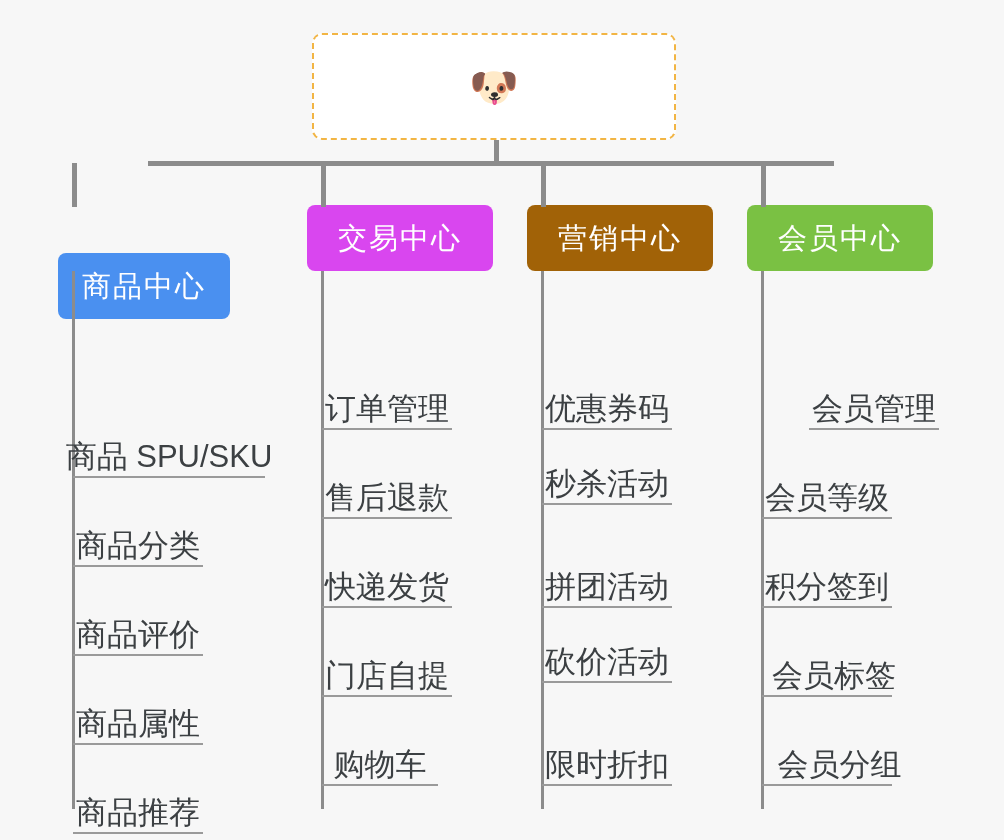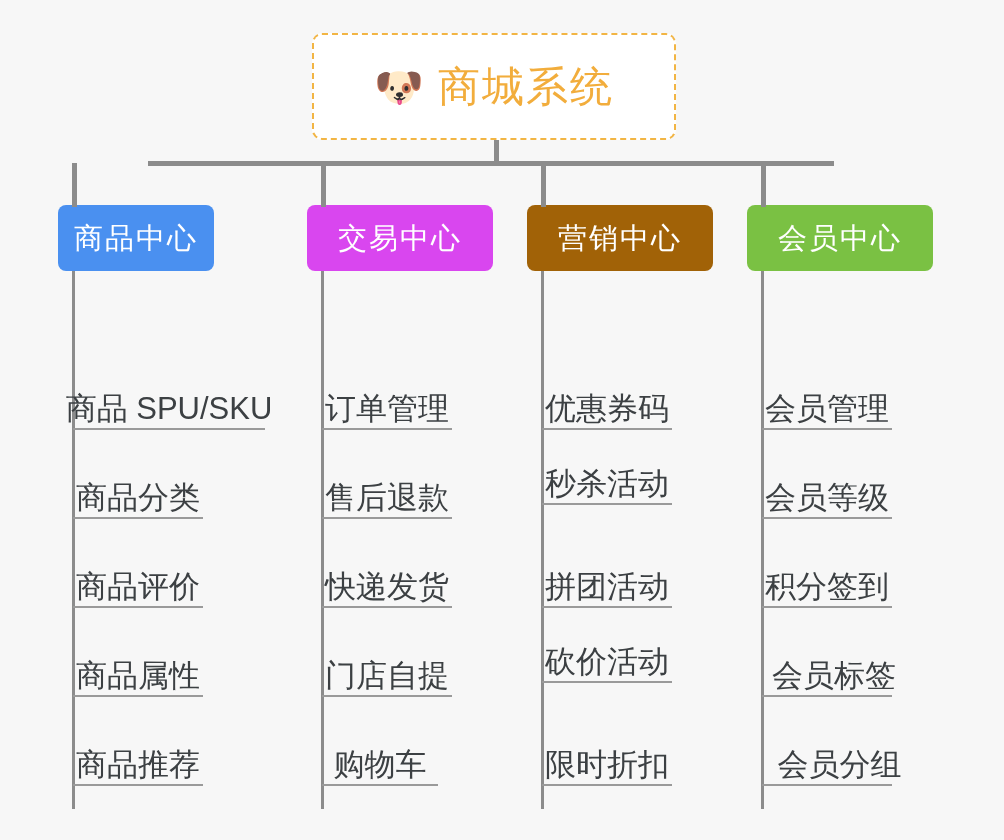--- a/index.html
+++ b/index.html
@@ -123,29 +123,28 @@
     padding: 0 14px 2px 14px;
   }
 </style>
 </head>
 <body>
 
 <div id="mindmap">
 
   <div class="root-node">
     <span class="root-emoji">🐶</span>
-    <span class="root-title">商城系统</span>
   </div>
 
   <div class="conn conn-stem-root"></div>
   <div class="conn conn-bus"></div>
 
   <div id="branch-container">
       <div class="branch" style="left: 58px; width: 186px;">
-        <div class="branch-header" style="background: rgb(74, 144, 240); width: 156px;">
+        <div class="branch-header" style="background: rgb(74, 144, 240); width: 172px; margin-top: 48px;">
           <span class="branch-header-label">商品中心</span>
         </div>
         <div class="branch-trunk" style="height: 538px;"></div>
         <ul class="leaf-list">
           <li class="leaf-item" style="top: 115px; width: 192px;">
             <span class="leaf-label">商品 SPU/SKU</span>
           </li>
           <li class="leaf-item" style="top: 204px; width: 130px;">
             <span class="leaf-label">商品分类</span>
           </li>
@@ -208,21 +207,21 @@
           </li>
           <li class="leaf-item" style="top: 560px; width: 116px;"></li>
         </ul>
       </div>
       <div class="branch" style="left: 747px; width: 186px;">
         <div class="branch-header" style="background: rgb(122, 193, 67); width: 186px;">
           <span class="branch-header-label">会员中心</span>
         </div>
         <div class="branch-trunk" style="height: 538px;"></div>
         <ul class="leaf-list">
-          <li class="leaf-item" style="top: 115px; width: 130px;">
+          <li class="leaf-item" style="top: 115px; width: 130px; margin-left: 47px;">
             <span class="leaf-label">会员管理</span>
           </li>
           <li class="leaf-item" style="top: 204px; width: 130px;">
             <span class="leaf-label">会员等级</span>
           </li>
           <li class="leaf-item" style="top: 293px; width: 130px;">
             <span class="leaf-label">积分签到</span>
           </li>
           <li class="leaf-item" style="top: 382px; width: 130px; padding-left: 14px;">
             <span class="leaf-label">会员标签</span>

